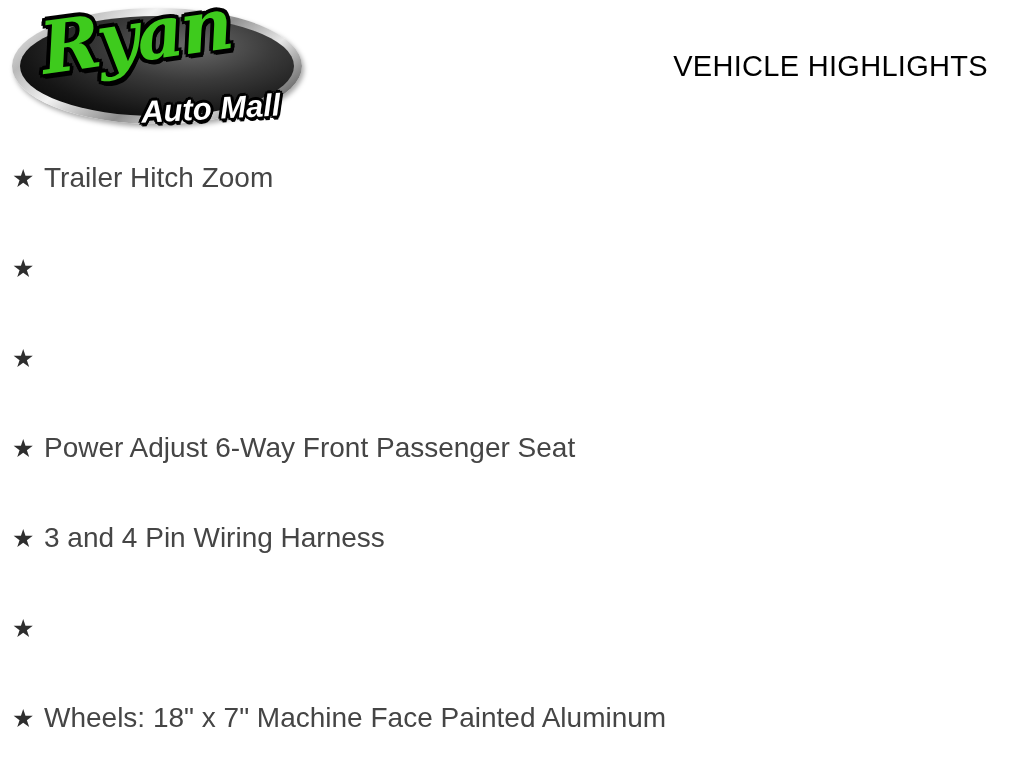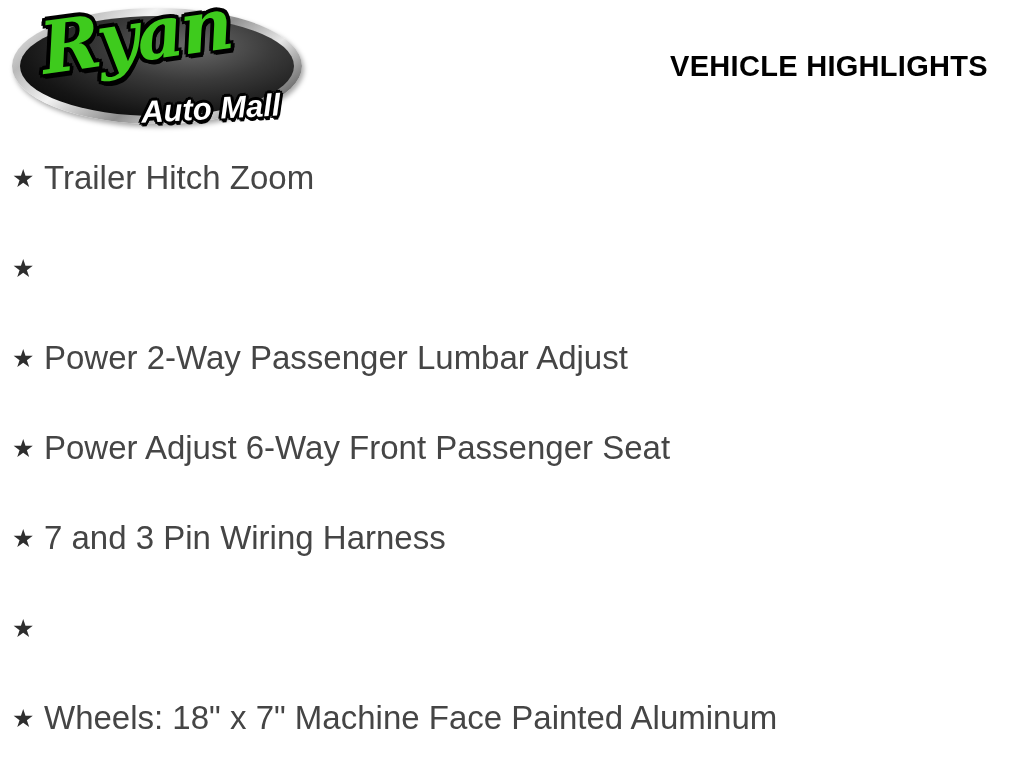--- a/index.html
+++ b/index.html
@@ -71,21 +71,21 @@
       1px 4px 0 #000;
     white-space: nowrap;
   }
 
   
   .page-heading {
     position: absolute;
     top: 50px;
     right: 36px;
     font-size: 29px;
-    font-weight: bold;
+    font-weight: normal;
     color: #000000;
     letter-spacing: 0.3px;
     white-space: nowrap;
   }
 
   
   .highlights-list {
     position: absolute;
     top: 133px;
     left: 10px;
@@ -102,21 +102,21 @@
   .star-bullet {
     font-size: 25px;
     color: #2e2e2e;
     width: 34px;
     flex: 0 0 34px;
     text-align: left;
     line-height: 1;
     padding-left: 2px;
   }
   .item-label {
-    font-size: 33px;
+    font-size: 28px;
     color: #454545;
     line-height: 1.2;
     white-space: nowrap;
   }
 </style>
 </head>
 <body>
 
 <div class="logo-wrap">
   <div class="oval-chrome"></div>
@@ -130,29 +130,28 @@
 <ul class="highlights-list">
   <li>
     <span class="star-bullet">★</span>
     <span class="item-label">Trailer Hitch Zoom</span>
   </li>
   <li>
     <span class="star-bullet">★</span>
   </li>
   <li>
     <span class="star-bullet">★</span>
-    <span class="item-label">Power 2-Way Passenger Lumbar Adjust</span>
   </li>
   <li>
     <span class="star-bullet">★</span>
     <span class="item-label">Power Adjust 6-Way Front Passenger Seat</span>
   </li>
   <li>
     <span class="star-bullet">★</span>
-    <span class="item-label">7 and 3 Pin Wiring Harness</span>
+    <span class="item-label">3 and 4 Pin Wiring Harness</span>
   </li>
   <li>
     <span class="star-bullet">★</span>
   </li>
   <li>
     <span class="star-bullet">★</span>
     <span class="item-label">Wheels: 18" x 7" Machine Face Painted Aluminum</span>
   </li>
 </ul>
 

